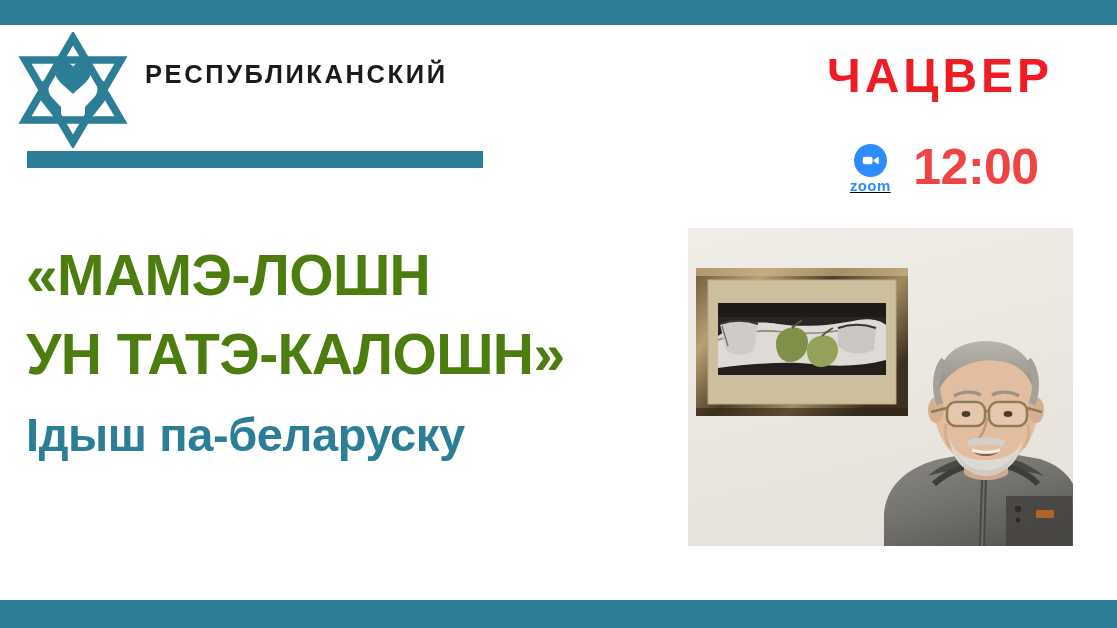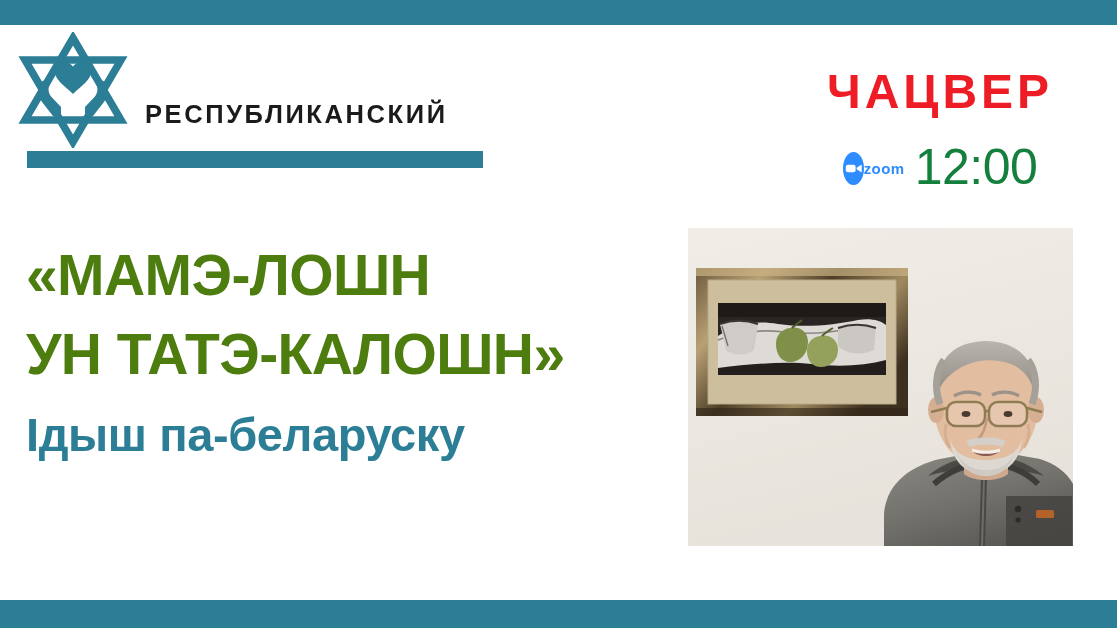--- a/index.html
+++ b/index.html
@@ -39,32 +39,31 @@
     position:absolute; left:145px; top:57px;
     width:420px;
   }
   .brand-line {
     font-size:25.5px;
     font-weight:bold;
     letter-spacing:2.6px;
     color:#1b1b1b;
     line-height:1.34;
     white-space:nowrap;
-    margin-top:40px;
   }
 
   .brand-rule {
     position:absolute; left:27px; top:151px;
     width:456px; height:17px;
     background:#2b7e95;
   }
 
   
   .day-label {
-    position:absolute; left:790px; top:68px;
+    position:absolute; left:790px; top:52px;
     width:300px;
     text-align:center;
     font-size:48px;
     font-weight:bold;
     letter-spacing:4px;
     color:#ee1c25;
     line-height:1;
     white-space:nowrap;
   }
 
@@ -73,43 +72,44 @@
     width:300px;
     height:62px;
     display:flex;
     align-items:center;
     justify-content:center;
     gap:14px;
   }
   .zoom-badge {
     width:58px;
     display:flex;
-    flex-direction:row;
+    flex-direction:column;
     align-items:center;
     margin-top:2px;
+    text-decoration:underline;
   }
   .zoom-circle {
     width:33px; height:33px;
     border-radius:50%;
     background:#2d8cff;
     display:flex; align-items:center; justify-content:center;
   }
   .zoom-word {
     margin-top:1px;
     font-size:15px;
     font-weight:bold;
     letter-spacing:0.4px;
     color:#2d8cff;
     line-height:1;
   }
   .time-value {
     font-size:50px;
-    font-weight:normal;
+    font-weight:bold;
     letter-spacing:-0.5px;
-    color:#15803d;
+    color:#ef4444;
     line-height:1;
     white-space:nowrap;
   }
 
   
   .headline {
     position:absolute; left:26px; top:236px;
     width:640px;
   }
   .headline-line {

